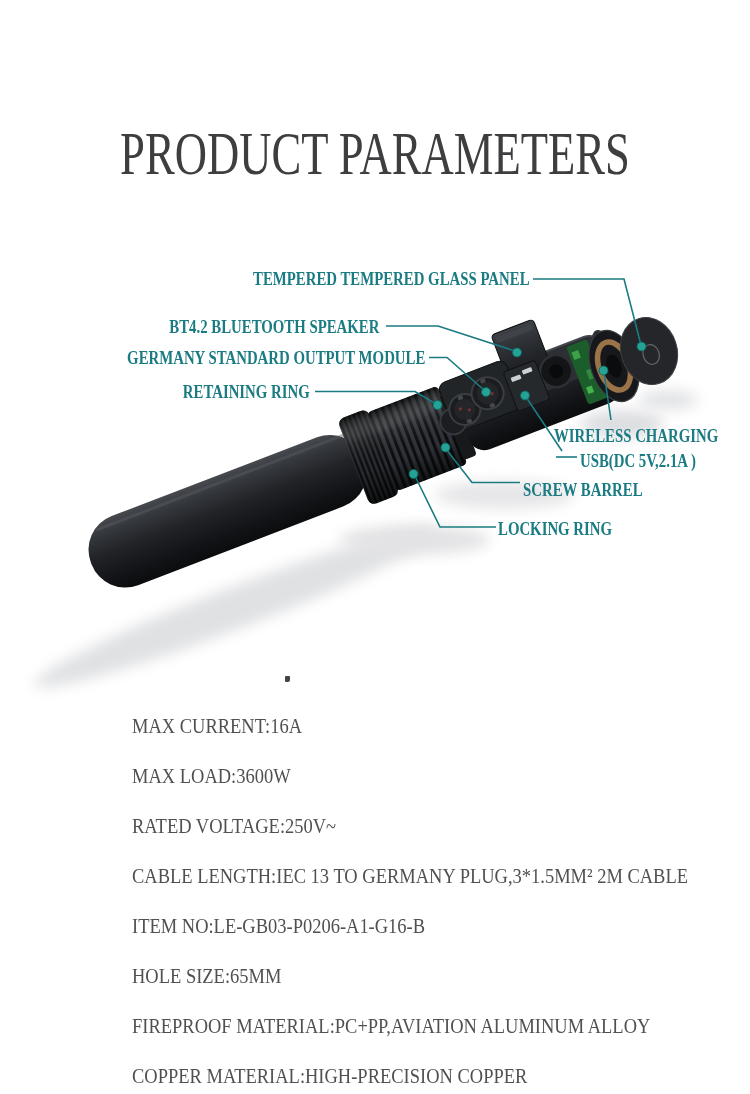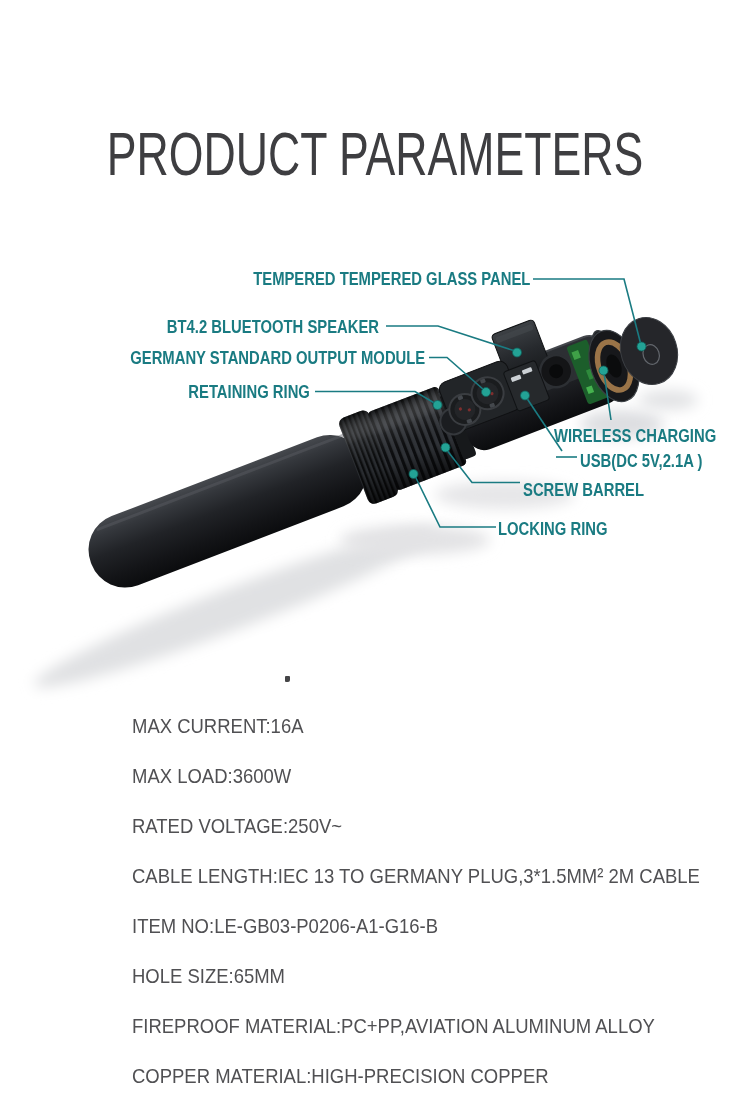--- a/index.html
+++ b/index.html
@@ -8,21 +8,21 @@
     --title-gray:#3e3e41;
     --spec-gray:#505053;
     --page-bg:#ffffff;
   }
   html,body{margin:0;padding:0;background:#fff;}
   .page{
     position:relative;
     width:750px;height:1094px;
     background:var(--page-bg);
     overflow:hidden;
-    font-family:Liberation Sans, sans-serif;
+    font-family:Liberation Serif, serif;
   }
   .title{
     position:absolute;
     left:0;top:118px;width:750px;
     text-align:center;
     font-size:62px;
     font-weight:500;
     letter-spacing:0px;
     color:var(--title-gray);
     transform:scaleX(0.72);

